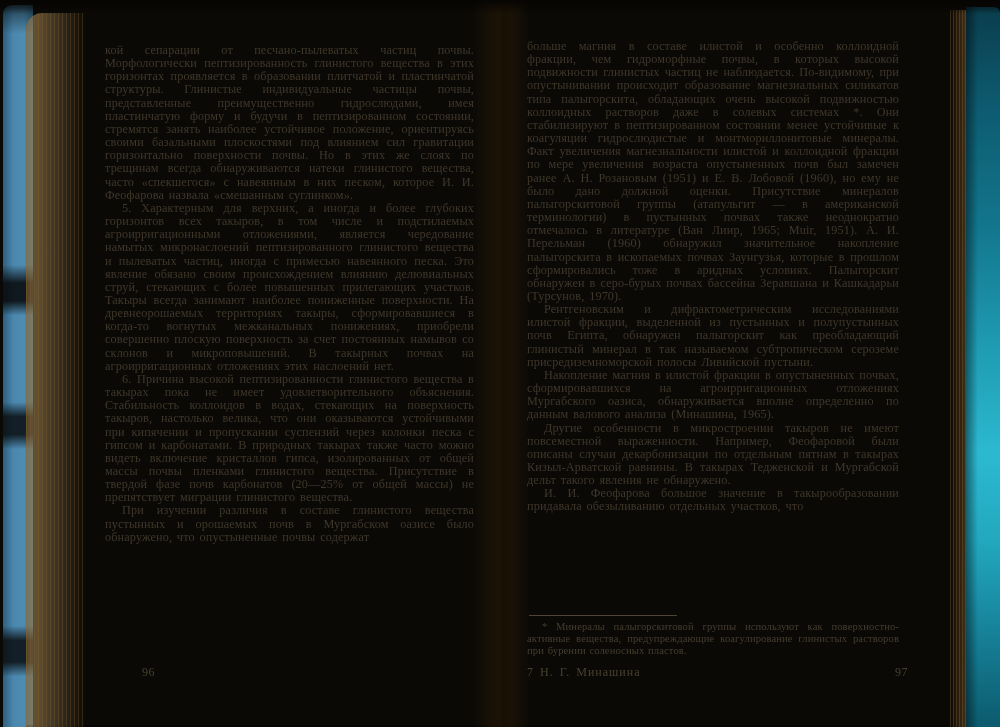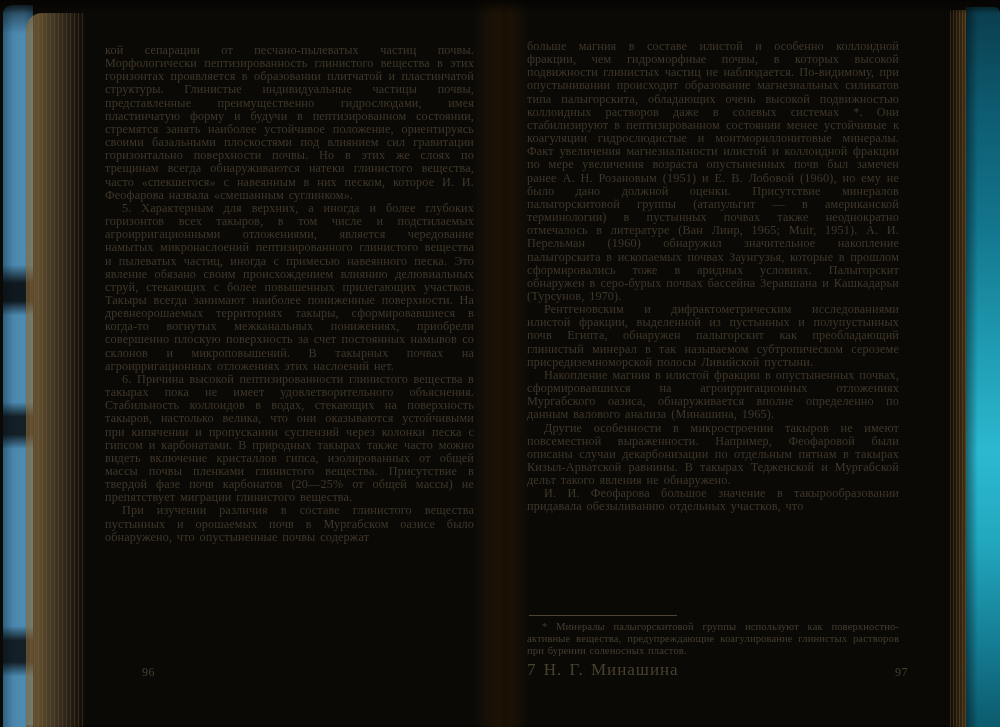--- a/index.html
+++ b/index.html
@@ -107,21 +107,21 @@
     margin:0;font-size:10.6px;line-height:11.9px;text-align:justify;
     text-indent:15px;letter-spacing:.1px;word-spacing:1px;
   }
   .folio{
     position:absolute;bottom:47px;font-size:12px;color:#46402f;letter-spacing:.5px;
   }
   .folio-left{left:80px;margin-left:36px;}
   .folio-right{right:58px;margin-left:36px;}
   .signature-mark{
     position:absolute;left:27px;bottom:47px;
-    font-size:17px;color:#48412f;letter-spacing:1px;word-spacing:2px;
+    font-size:12px;color:#48412f;letter-spacing:1px;word-spacing:2px;
   }
 </style>
 </head>
 <body>
 
 <div class="stage">
 
   <div class="cover-left"></div>
   <div class="cover-right"></div>
 

